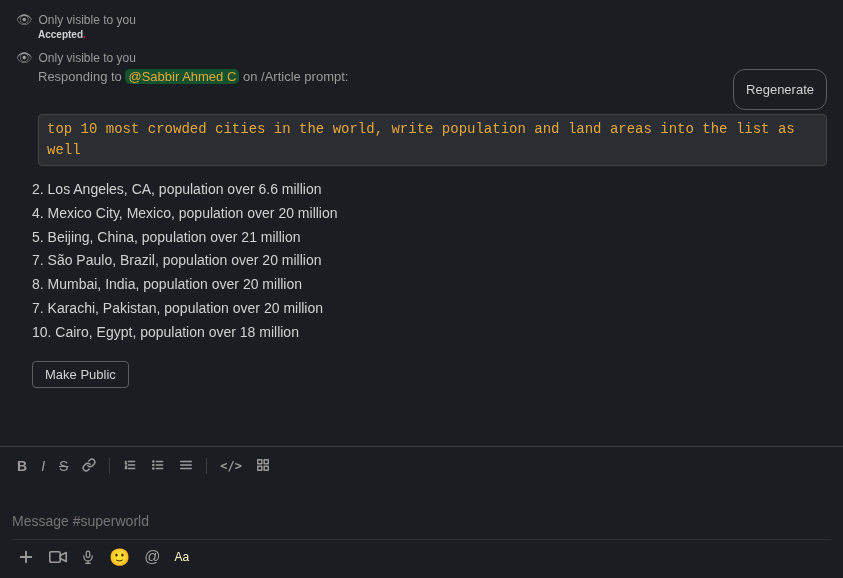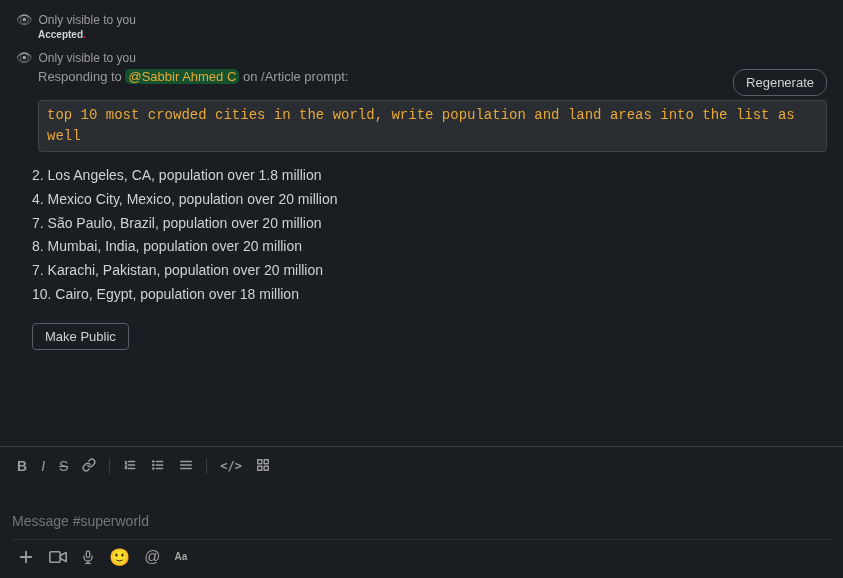--- a/index.html
+++ b/index.html
@@ -73,21 +73,21 @@
       font-family: 'Courier New', monospace;
       font-size: 14px;
       color: #e8a838;
       line-height: 1.5;
     }
 
     .regenerate-btn {
       background: transparent;
       border: 1px solid #5a5d63;
       color: #d1d2d3;
-      padding: 5px 12px;
+      padding: 12px 12px;
       border-radius: 12px;
       cursor: pointer;
       font-size: 13px;
       white-space: nowrap;
       margin-left: auto;
     }
 
     .responding-header {
       display: flex;
       align-items: flex-start;
@@ -234,22 +234,23 @@
       </span>
       <button class="regenerate-btn">Regenerate</button>
     </div>
     <div class="prompt-box">
       <span class="prompt-text">top 10 most crowded cities in the world, write population and land areas into the list as well</span>
     </div>
   </div>
 
   
   <ul class="city-list">
-    <li>2. Los Angeles, CA, population over 1.8 million</li>
+    <li>2. Los Angeles, CA, population over 6.6 million</li>
     <li>4. Mexico City, Mexico, population over 20 million</li>
+    <li>5. Beijing, China, population over 21 million</li>
     <li>7. São Paulo, Brazil, population over 20 million</li>
     <li>8. Mumbai, India, population over 20 million</li>
     <li>7. Karachi, Pakistan, population over 20 million</li>
     <li>10. Cairo, Egypt, population over 18 million</li>
   </ul>
 
   <button class="make-public-btn">Make Public</button>
 
 </div>
 
@@ -324,15 +325,15 @@
     <button class="bottom-btn">
       <svg width="14" height="18" viewBox="0 0 24 24" fill="none" stroke="#9b9b9b" stroke-width="2.2" stroke-linecap="round" stroke-linejoin="round">
           <rect x="9" y="2" width="6" height="11" rx="3"></rect>
           <path d="M19 10v2a7 7 0 01-14 0v-2"></path>
           <line x1="12" y1="19" x2="12" y2="23"></line>
           <line x1="8" y1="23" x2="16" y2="23"></line>
         </svg>
     </button>
     <button class="bottom-btn" style="font-size:17px;">🙂</button>
     <button class="bottom-btn" style="font-size:16px; font-weight:500; color:#9b9b9b;">@</button>
-    <button class="bottom-btn" style="font-size:10px; font-weight:700; color:#a3a3a3;">Aa</button>
+    <button class="bottom-btn" style="font-size:12px; font-weight:400; color:#fef9c3;">Aa</button>
   </div>
 </div>
 
 </body></html>

